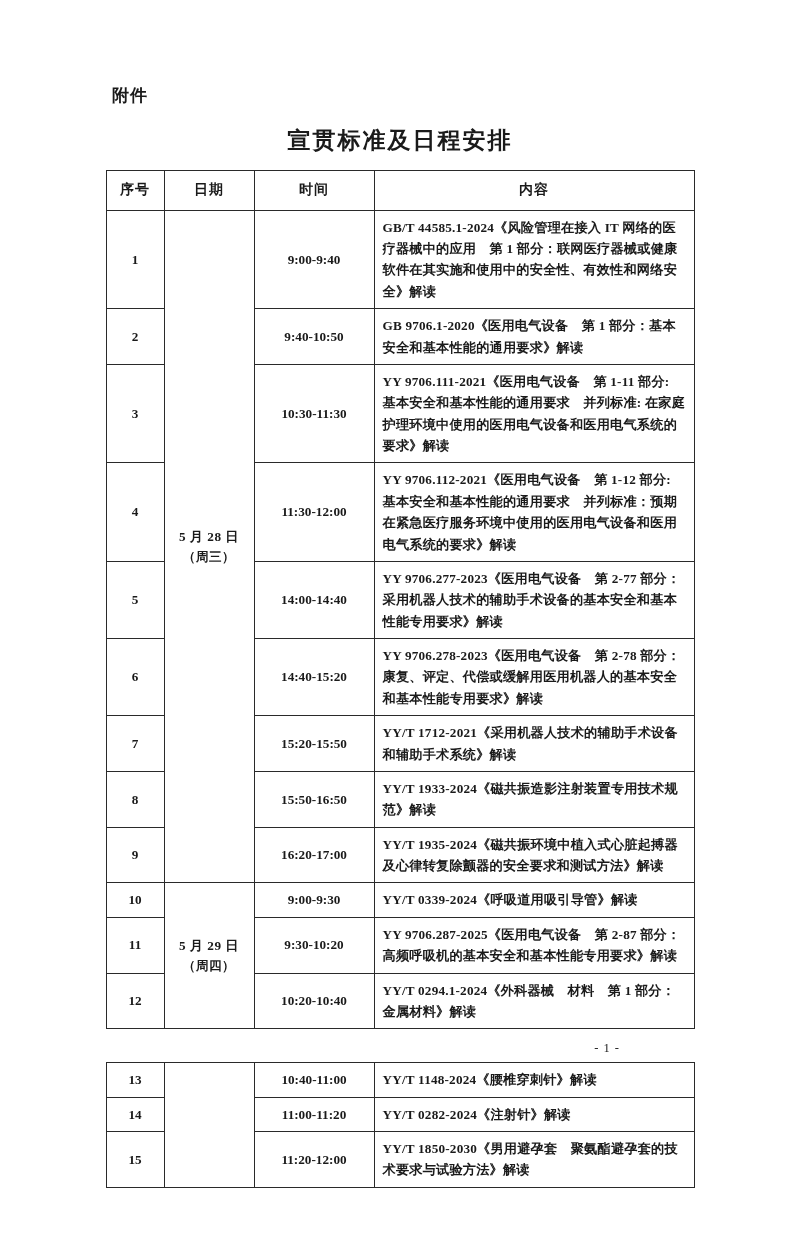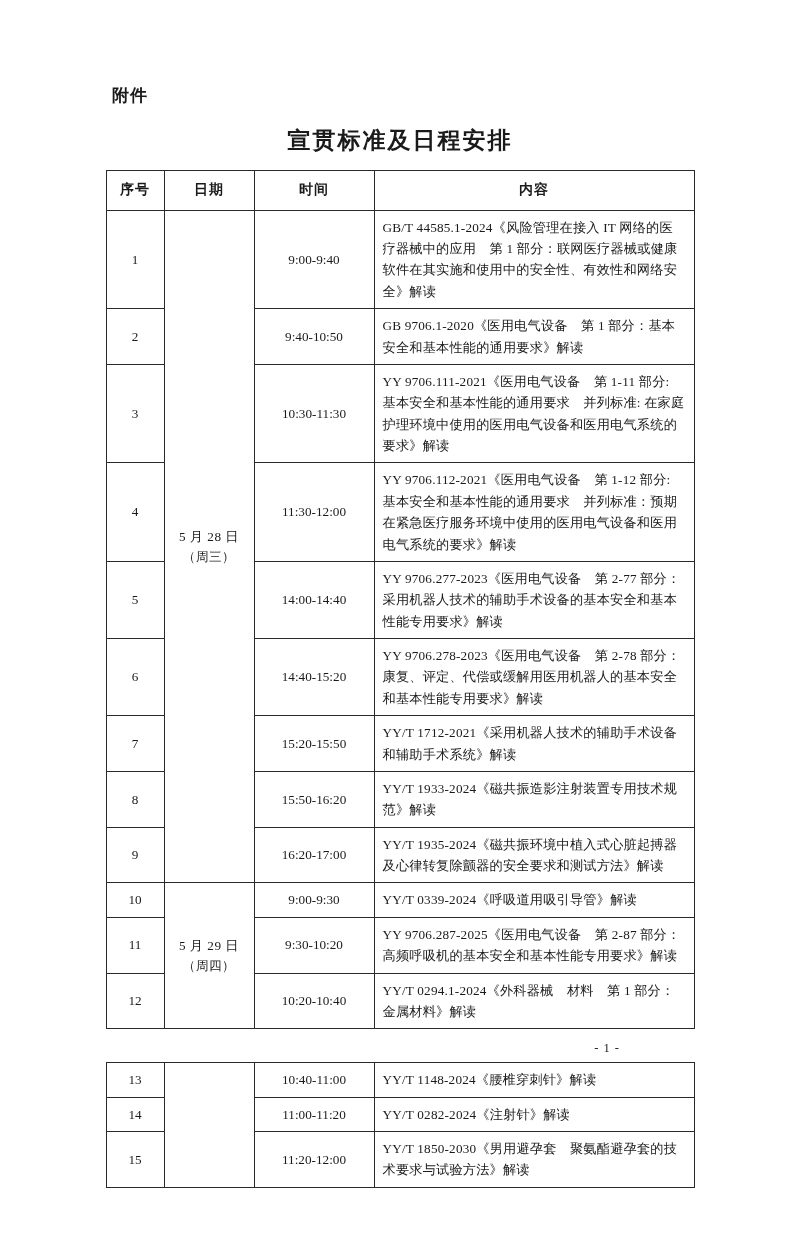--- a/index.html
+++ b/index.html
@@ -40,20 +40,21 @@
     margin: 6px auto;
     table-layout: fixed;
   }
   table.schedule th,
   table.schedule td {
     border: 1px solid #2a2a2a;
     padding: 6px 8px;
     font-size: 13.2px;
     line-height: 1.62;
     vertical-align: middle;
+    font-weight: bold;
   }
   table.schedule th {
     text-align: center;
     font-weight: 700;
     font-size: 14px;
     padding: 8px 4px;
     letter-spacing: 1px;
   }
   col.c-no { width: 58px; }
   col.c-date { width: 90px; }
@@ -155,21 +156,21 @@
         <td class="time">14:40-15:20</td>
         <td class="content">YY 9706.278-2023《医用电气设备　第 2-78 部分：康复、评定、代偿或缓解用医用机器人的基本安全和基本性能专用要求》解读</td>
       </tr>
       <tr>
         <td class="no">7</td>
         <td class="time">15:20-15:50</td>
         <td class="content">YY/T 1712-2021《采用机器人技术的辅助手术设备和辅助手术系统》解读</td>
       </tr>
       <tr>
         <td class="no">8</td>
-        <td class="time">15:50-16:20</td>
+        <td class="time">15:50-16:50</td>
         <td class="content">YY/T 1933-2024《磁共振造影注射装置专用技术规范》解读</td>
       </tr>
       <tr>
         <td class="no">9</td>
         <td class="time">16:20-17:00</td>
         <td class="content">YY/T 1935-2024《磁共振环境中植入式心脏起搏器及心律转复除颤器的安全要求和测试方法》解读</td>
       </tr>
       <tr>
         <td class="no">10</td>
         <td class="date" rowspan="3">

